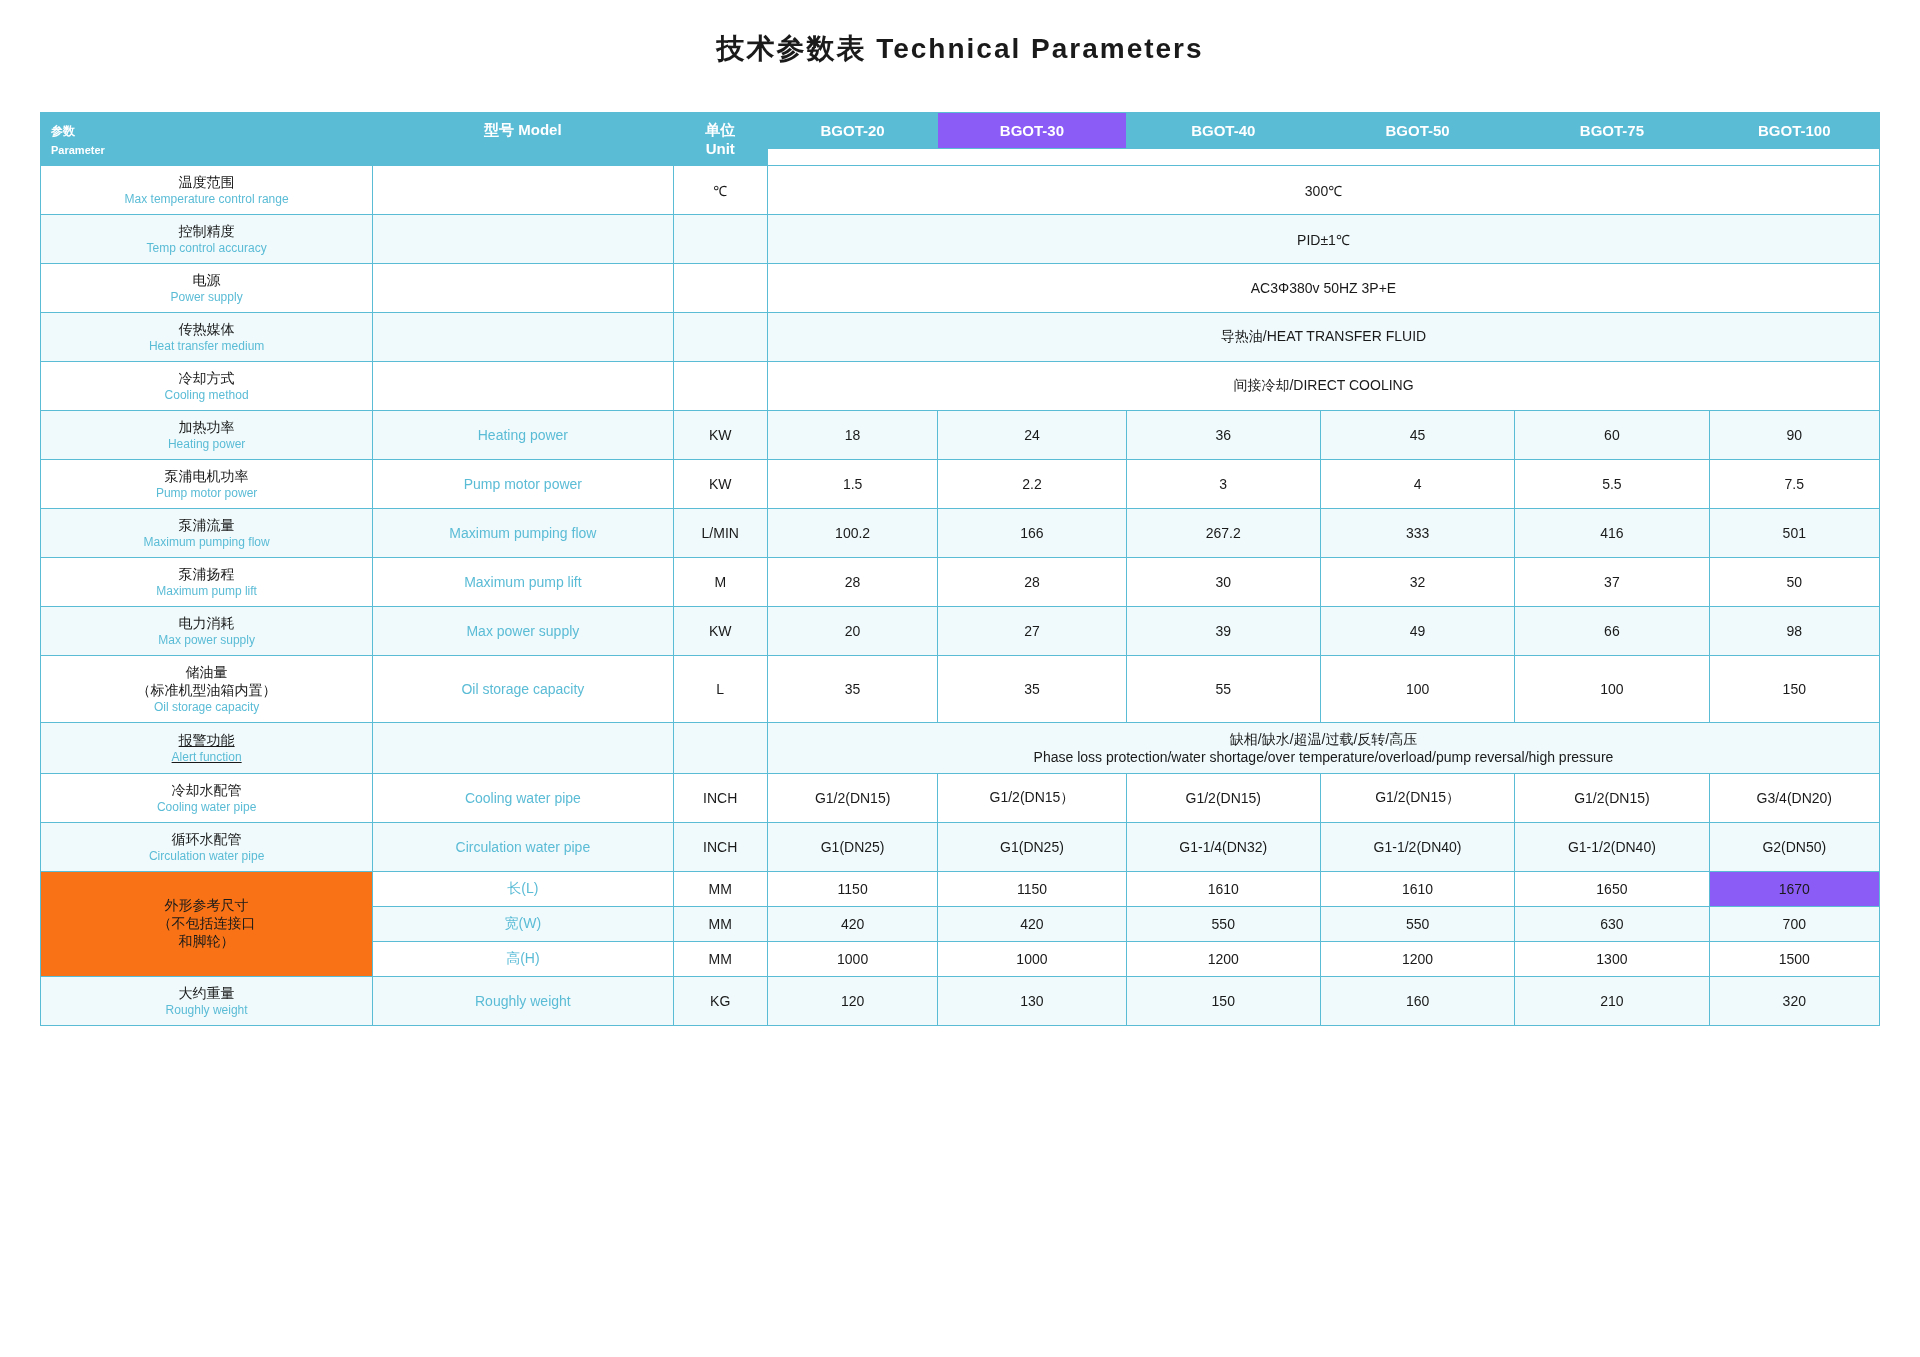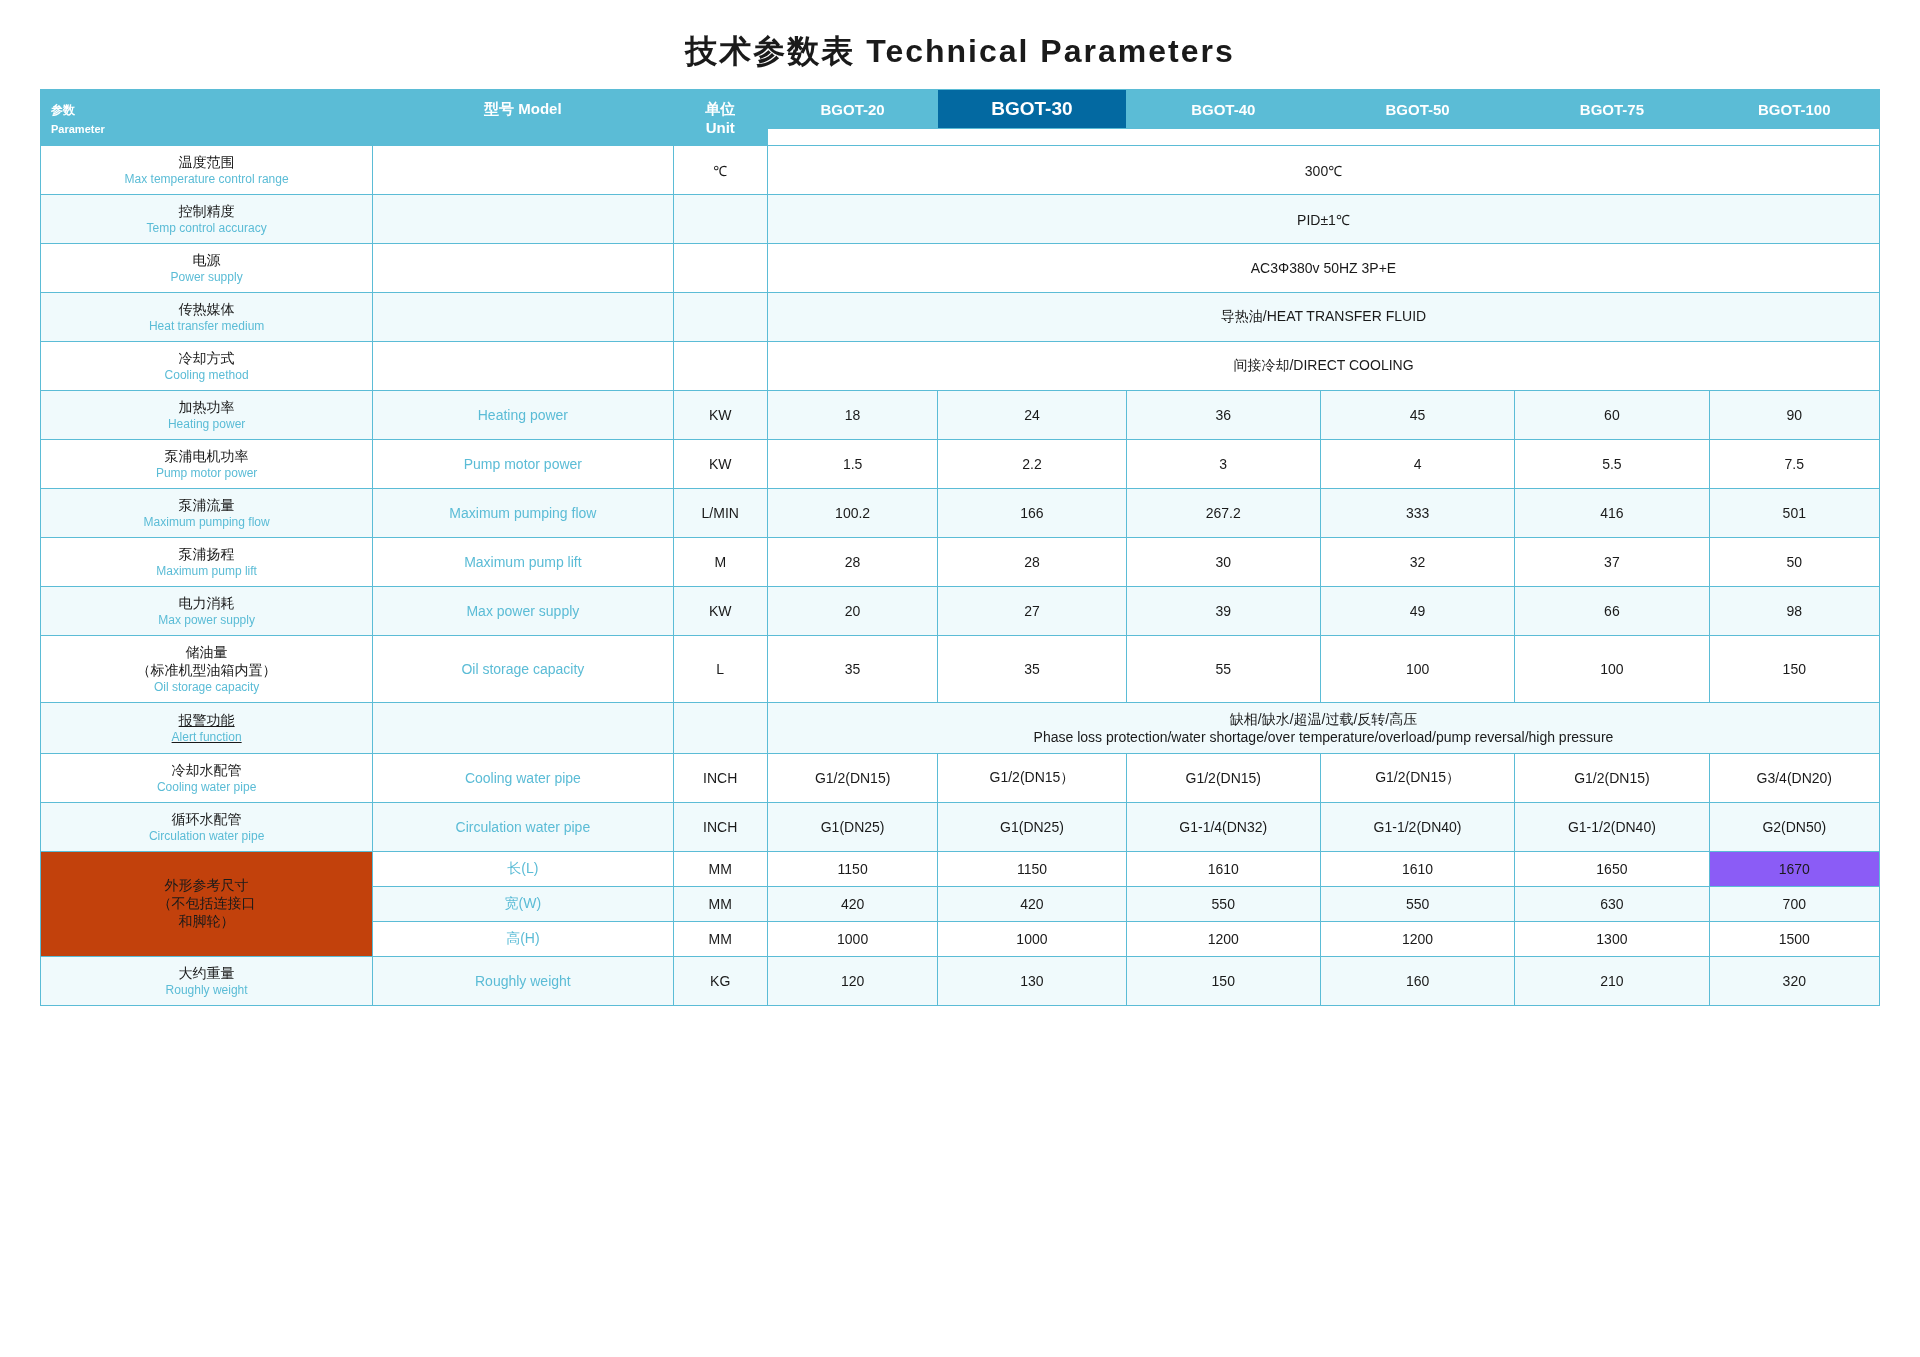--- a/index.html
+++ b/index.html
@@ -5,24 +5,24 @@
     * { margin: 0; padding: 0; box-sizing: border-box; }
     body {
       background: #fff;
       font-family: Arial, "Microsoft YaHei", sans-serif;
       padding: 30px 40px;
       width: 1920px;
       min-height: 1357px;
     }
     .page-title {
       text-align: center;
-      font-size: 32px;
+      font-size: 28px;
       font-weight: bold;
       color: #1a1a1a;
-      margin-bottom: 15px;
+      margin-bottom: 44px;
       letter-spacing: 2px;
     }
     .params-table {
       width: 100%;
       border-collapse: collapse;
       border: 1.5px solid #5bbcd6;
       font-size: 14px;
     }
     .params-table th, .params-table td {
       border: 1px solid #5bbcd6;
@@ -102,21 +102,21 @@
       </th>
       <th class="header-model-col">
         <span>型号 </span>
         <span>Model</span>
       </th>
       <th class="header-unit-col" rowspan="2">
         <span>单位</span><br>
         <span>Unit</span>
       </th>
       <th style="background:#5bbcd6;color:#fff;font-weight:bold;font-size:15px;">BGOT-20</th>
-      <th style="background:#0369a1;color:#fff;font-weight:bold;font-size:19px;">BGOT-30</th>
+      <th style="background:#8b5cf6;color:#fff;font-weight:bold;font-size:15px;">BGOT-30</th>
       <th style="background:#5bbcd6;color:#fff;font-weight:bold;font-size:15px;">BGOT-40</th>
       <th style="background:#5bbcd6;color:#fff;font-weight:bold;font-size:15px;">BGOT-50</th>
       <th style="background:#5bbcd6;color:#fff;font-weight:bold;font-size:15px;">BGOT-75</th>
       <th style="background:#5bbcd6;color:#fff;font-weight:bold;font-size:15px;">BGOT-100</th>
     </tr>
     <tr style="background:#5bbcd6;">
       <td style="background:#5bbcd6;border:1px solid #5bbcd6;"></td>
     </tr>
   </thead>
   <tbody id="table-body">
@@ -282,21 +282,21 @@
         <td class="model-cell" style="background: rgb(240, 250, 252); color: rgb(91, 188, 214);">Circulation water pipe</td>
         <td class="unit-cell" style="background: rgb(240, 250, 252);">INCH</td>
         <td style="background: rgb(240, 250, 252);">G1(DN25)</td>
         <td style="background: rgb(240, 250, 252);">G1(DN25)</td>
         <td style="background: rgb(240, 250, 252);">G1-1/4(DN32)</td>
         <td style="background: rgb(240, 250, 252);">G1-1/2(DN40)</td>
         <td style="background: rgb(240, 250, 252);">G1-1/2(DN40)</td>
         <td style="background: rgb(240, 250, 252);">G2(DN50)</td>
       </tr>
       <tr class="data-row">
-        <td class="param-cell" rowspan="3" style="background: #c2410c;  font-family: Liberation Serif, serif;">
+        <td class="param-cell" rowspan="3" style="background: #f97316;  font-family: Liberation Serif, serif;">
           <span class="param-zh" style="white-space:pre-line;">外形参考尺寸
 （不包括连接口
 和脚轮）</span>
         </td>
         <td class="model-cell" style="background: rgb(255, 255, 255); color: rgb(91, 188, 214);">长(L)</td>
         <td class="unit-cell" style="background: rgb(255, 255, 255);">MM</td>
         <td style="background: rgb(255, 255, 255);">1150</td>
         <td style="background: rgb(255, 255, 255);">1150</td>
         <td style="background: rgb(255, 255, 255);">1610</td>
         <td style="background: rgb(255, 255, 255);">1610</td>

